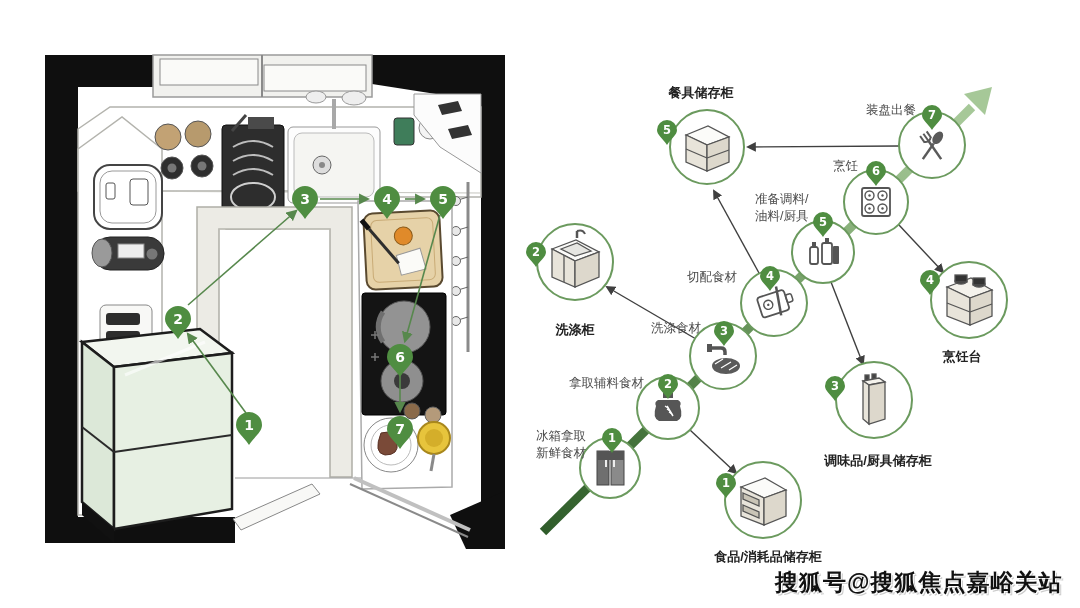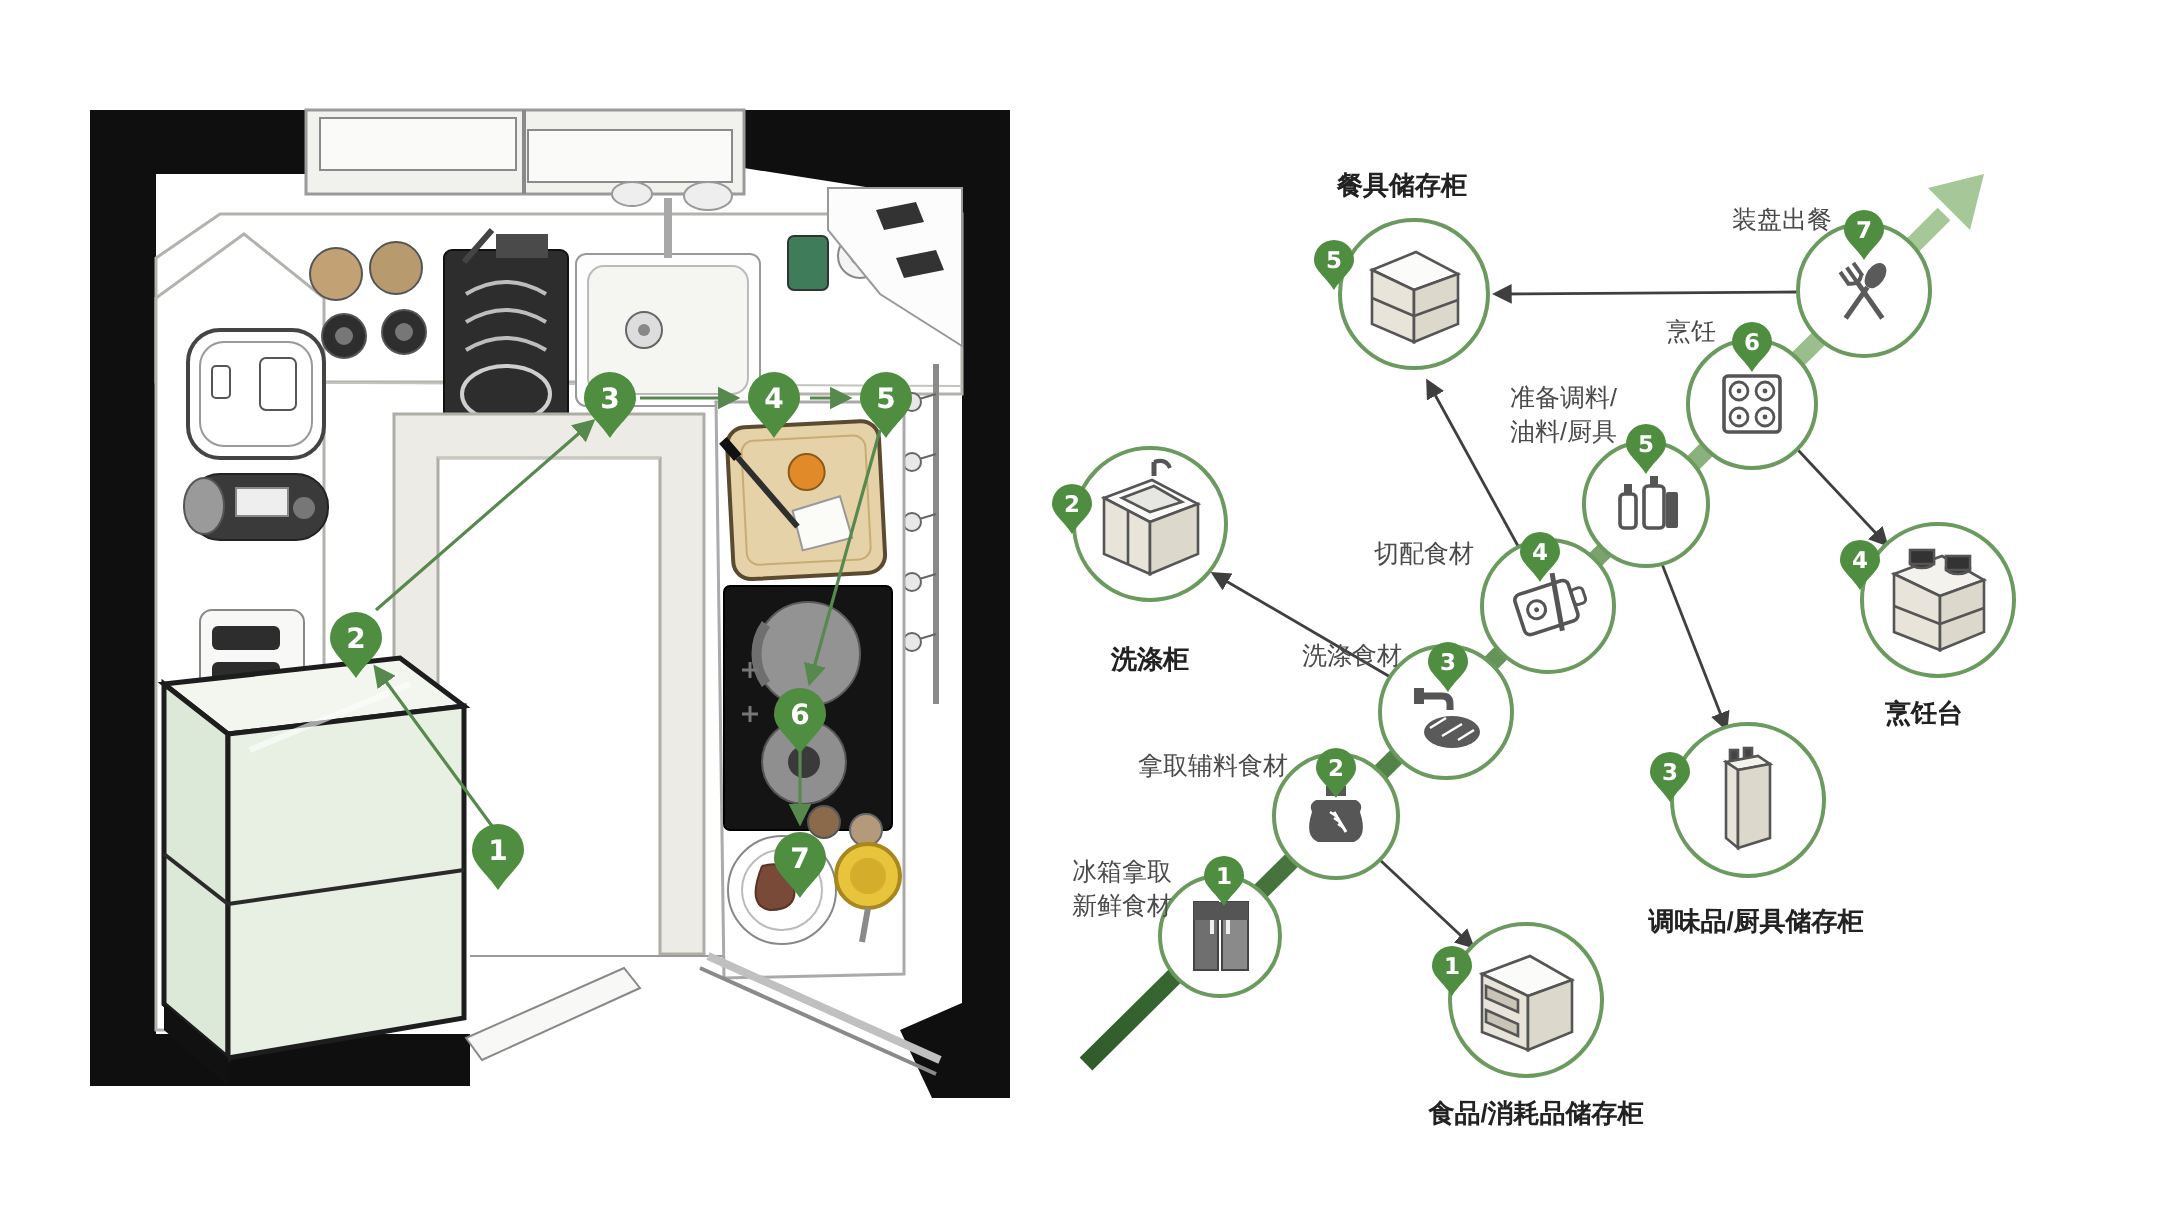--- a/index.html
+++ b/index.html
@@ -435,14 +435,15 @@
     <text class="lbl" x="858" y="170" text-anchor="end">烹饪</text>
     <text class="lbl" x="916" y="114" text-anchor="end">装盘出餐</text>
     <text class="lbl-b" x="701" y="97" text-anchor="middle">餐具储存柜</text>
     <text class="lbl-b" x="575" y="334" text-anchor="middle">洗涤柜</text>
     <text class="lbl-b" x="962" y="361" text-anchor="middle">烹饪台</text>
     <text class="lbl-b" x="878" y="465" text-anchor="middle">调味品/厨具储存柜</text>
     <text class="lbl-b" x="768" y="561" text-anchor="middle">食品/消耗品储存柜</text>
   </g>
 </svg>
 
+<div id="watermark">搜狐号@搜狐焦点嘉峪关站</div>
 
 </div>
 
 </body></html>

